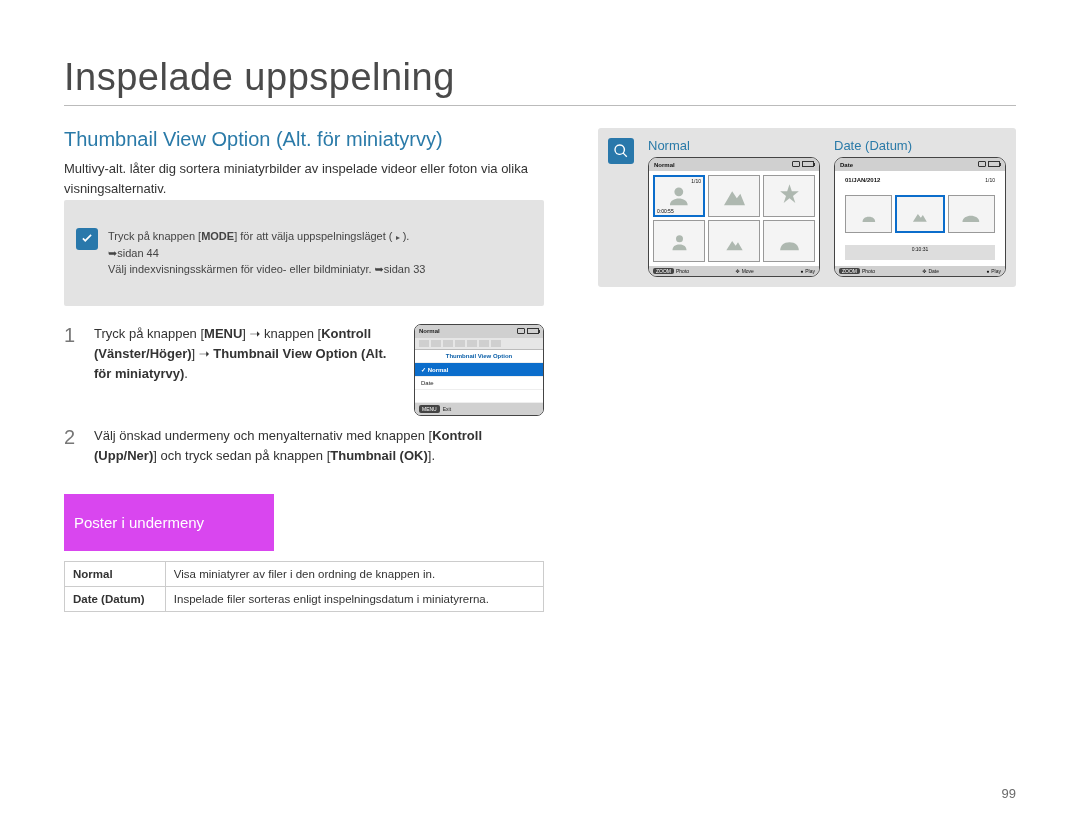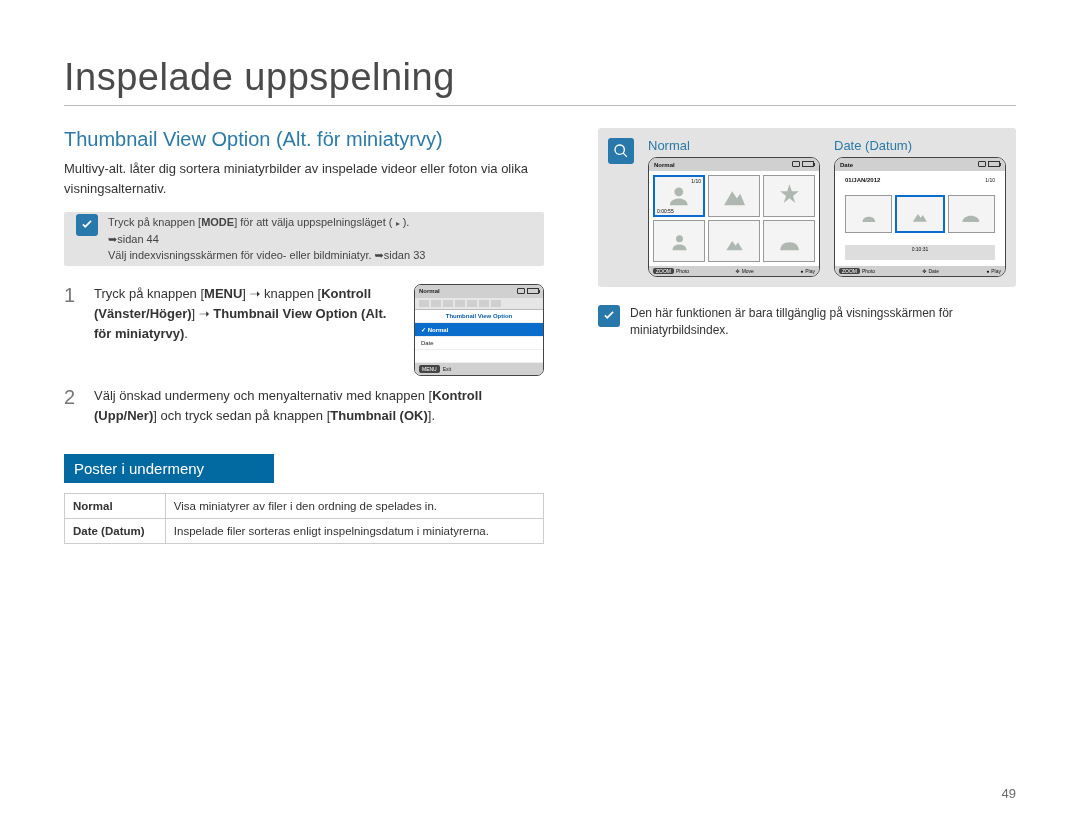--- a/index.html
+++ b/index.html
@@ -4,43 +4,43 @@
 <style>
 *{box-sizing:border-box;margin:0;padding:0;font-family:Arial,Helvetica,sans-serif}
 body{width:1080px;height:825px;position:relative;background:#fff;color:#111}
 .page{padding:56px 64px 30px 64px}
 h1{font-size:38px;font-weight:300;letter-spacing:.5px;color:#4a4a4a;margin-bottom:6px}
 .rule{border:none;border-top:1px solid #bbb;margin-bottom:22px}
 .cols{display:flex;gap:54px}
 .col-left{width:480px}
 .col-right{flex:1}
 .section-title{color:#2a7aa8;font-size:20px;font-weight:400;margin-bottom:8px}
-.para{font-size:13px;line-height:1.5;color:#333;margin-bottom:14px}
-.notebox{background:#e3e3e3;border-radius:2px;padding:2px 12px;display:flex;gap:10px;margin-bottom:18px}
+.para{font-size:13px;line-height:1.5;color:#333;margin-bottom:2px}
+.notebox{background:#e3e3e3;border-radius:2px;padding:28px 12px;display:flex;gap:10px;margin-bottom:18px}
 .notebox .noteicon{width:22px;height:22px;background:#2978ab;border-radius:3px;flex:none;display:flex;align-items:center;justify-content:center}
 .notebox .noteicon svg{fill:#fff}
 .notebox .notetext{font-size:11px;line-height:1.5;color:#444}
 .notetext b{font-weight:700}
 .ol{list-style:none;padding:0}
 .olrow{display:flex;gap:12px;margin-bottom:10px}
 .olrow .num{font-size:20px;color:#777;width:18px;flex:none}
 .olrow .txt{font-size:13px;line-height:1.55;color:#333;flex:1}
 .menushot{width:130px;flex:none;margin-left:8px}
 .lcd{border:1px solid #444;border-radius:7px;background:#fff;font-size:6px;color:#222;overflow:hidden}
 .lcd .hdr{background:#d0d0d0;padding:3px 4px;display:flex;align-items:center;justify-content:space-between}
 .lcd .hdr .left{display:flex;align-items:center;gap:3px}
 .lcd .tabrow{background:#e6e6e6;padding:2px 4px;display:flex;gap:2px;border-bottom:1px solid #bbb}
 .lcd .tabrow span{width:10px;height:7px;background:#cfcfcf;display:inline-block}
 .lcd .menuarea{padding:0}
 .lcd .menurow{padding:3px 6px;background:#fff;border-bottom:1px solid #eee}
 .lcd .menurow.sel{background:#0b6dcb;color:#fff;font-weight:700}
 .lcd .menurow.head{color:#0b5fa8;font-weight:700;text-align:center;background:#fff}
 .lcd .ftr{background:#d0d0d0;padding:3px 4px;font-size:5px}
 .lcd .ftr .pill{background:#444;color:#fff;border-radius:2px;padding:1px 3px;margin-right:3px}
-.subhead{background:#0369a1;color:#fff;font-size:15px;padding:6px 10px;font-weight:400;margin:18px 0 10px 0;display:inline-block;min-width:210px}
+.subhead{background:#d946ef;color:#fff;font-size:15px;padding:20px 10px;font-weight:400;margin:18px 0 10px 0;display:inline-block;min-width:210px}
 table.opt{border-collapse:collapse;width:100%;font-size:11.5px}
 table.opt th{background:#9a9a9a;color:#fff;font-weight:400;padding:5px 8px;text-align:center;border:1px solid #ccc}
 table.opt td{border:1px solid #ccc;padding:6px 8px;color:#333;vertical-align:top}
 table.opt td.k{font-weight:700;white-space:nowrap}
 .rightpanel{background:#e3e3e3;border-radius:3px;padding:10px;display:flex;gap:14px;align-items:flex-start}
 .rightpanel .rpicon{width:26px;height:26px;background:#2978ab;border-radius:3px;flex:none;display:flex;align-items:center;justify-content:center}
 .rightpanel .rpicon svg{fill:#fff}
 .rightpanel .shot{flex:1}
 .shot-title{font-size:13px;color:#2a7aa8;margin-bottom:4px}
 .scr{border:1px solid #444;border-radius:9px;background:#fff;height:120px;font-size:6px;overflow:hidden;display:flex;flex-direction:column}
@@ -135,21 +135,21 @@
             <span>Välj önskad undermeny och menyalternativ med knappen [</span><b>Kontroll (Upp/Ner)</b><span>] och tryck sedan på knappen [</span><b>Thumbnail (OK)</b><span>].</span>
           </div>
         </div>
       </div>
 
       <div class="subhead">Poster i undermeny</div>
       <table class="opt">
         <tbody>
         <tr>
           <td class="k">Normal</td>
-          <td>Visa miniatyrer av filer i den ordning de spelades in.</td>
+          <td>Visa miniatyrer av filer i den ordning de knappen in.</td>
         </tr>
         <tr>
           <td class="k">Date (Datum)</td>
           <td>Inspelade filer sorteras enligt inspelningsdatum i miniatyrerna.</td>
         </tr>
       </tbody>
         </table>
     </div>
 
     <div class="col-right">
@@ -248,25 +248,17 @@
                   <span class="pill">ZOOM</span>
                   <span>Photo</span>
                 </span>
               <span>✥ <span>Date</span></span>
               <span>● <span>Play</span></span>
             </div>
           </div>
         </div>
       </div>
 
-      <div class="tinynote">
-        <div class="noteicon">
-          <svg viewBox="0 0 24 24" width="14" height="14">
-              <path d="M4 12l5 5L20 6l-2-2-9 9-3-3z"></path>
-            </svg>
-        </div>
-        <div class="txt">Den här funktionen är bara tillgänglig på visningsskärmen för miniatyrbildsindex.</div>
-      </div>
     </div>
   </div>
 
-  <div class="pagenum">49</div>
+  <div class="pagenum">99</div>
 </div>
 
 </body></html>

